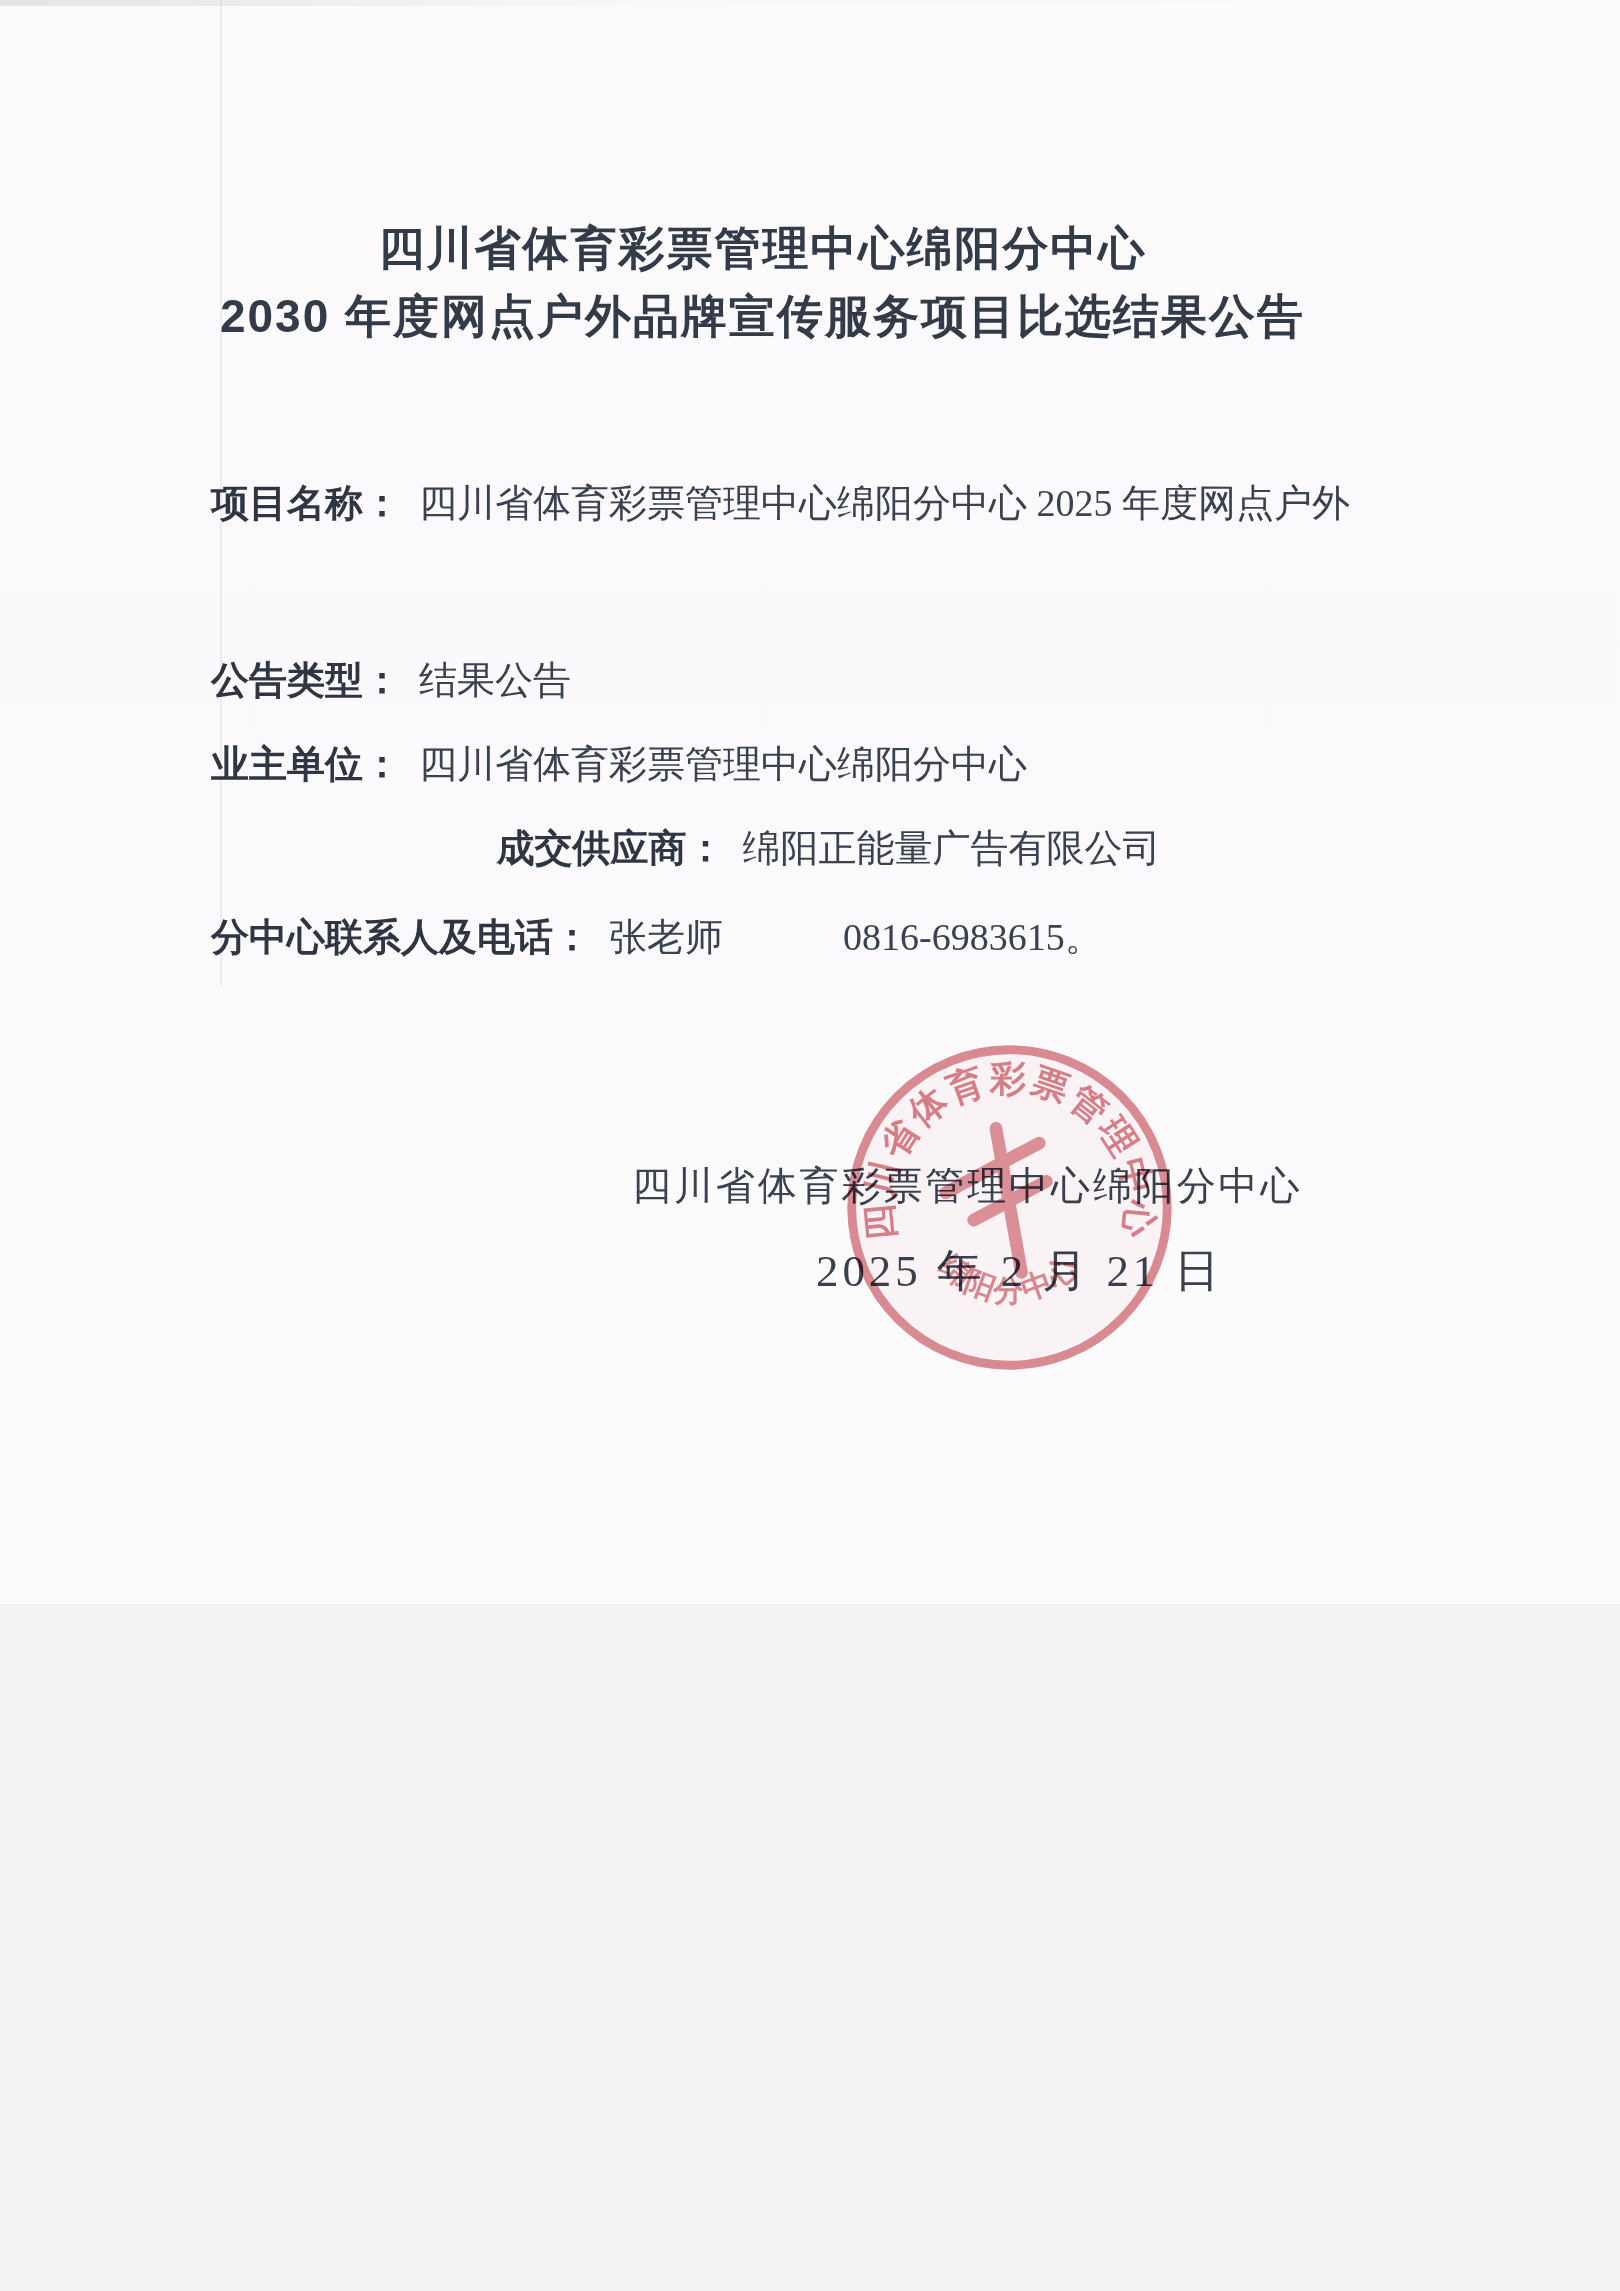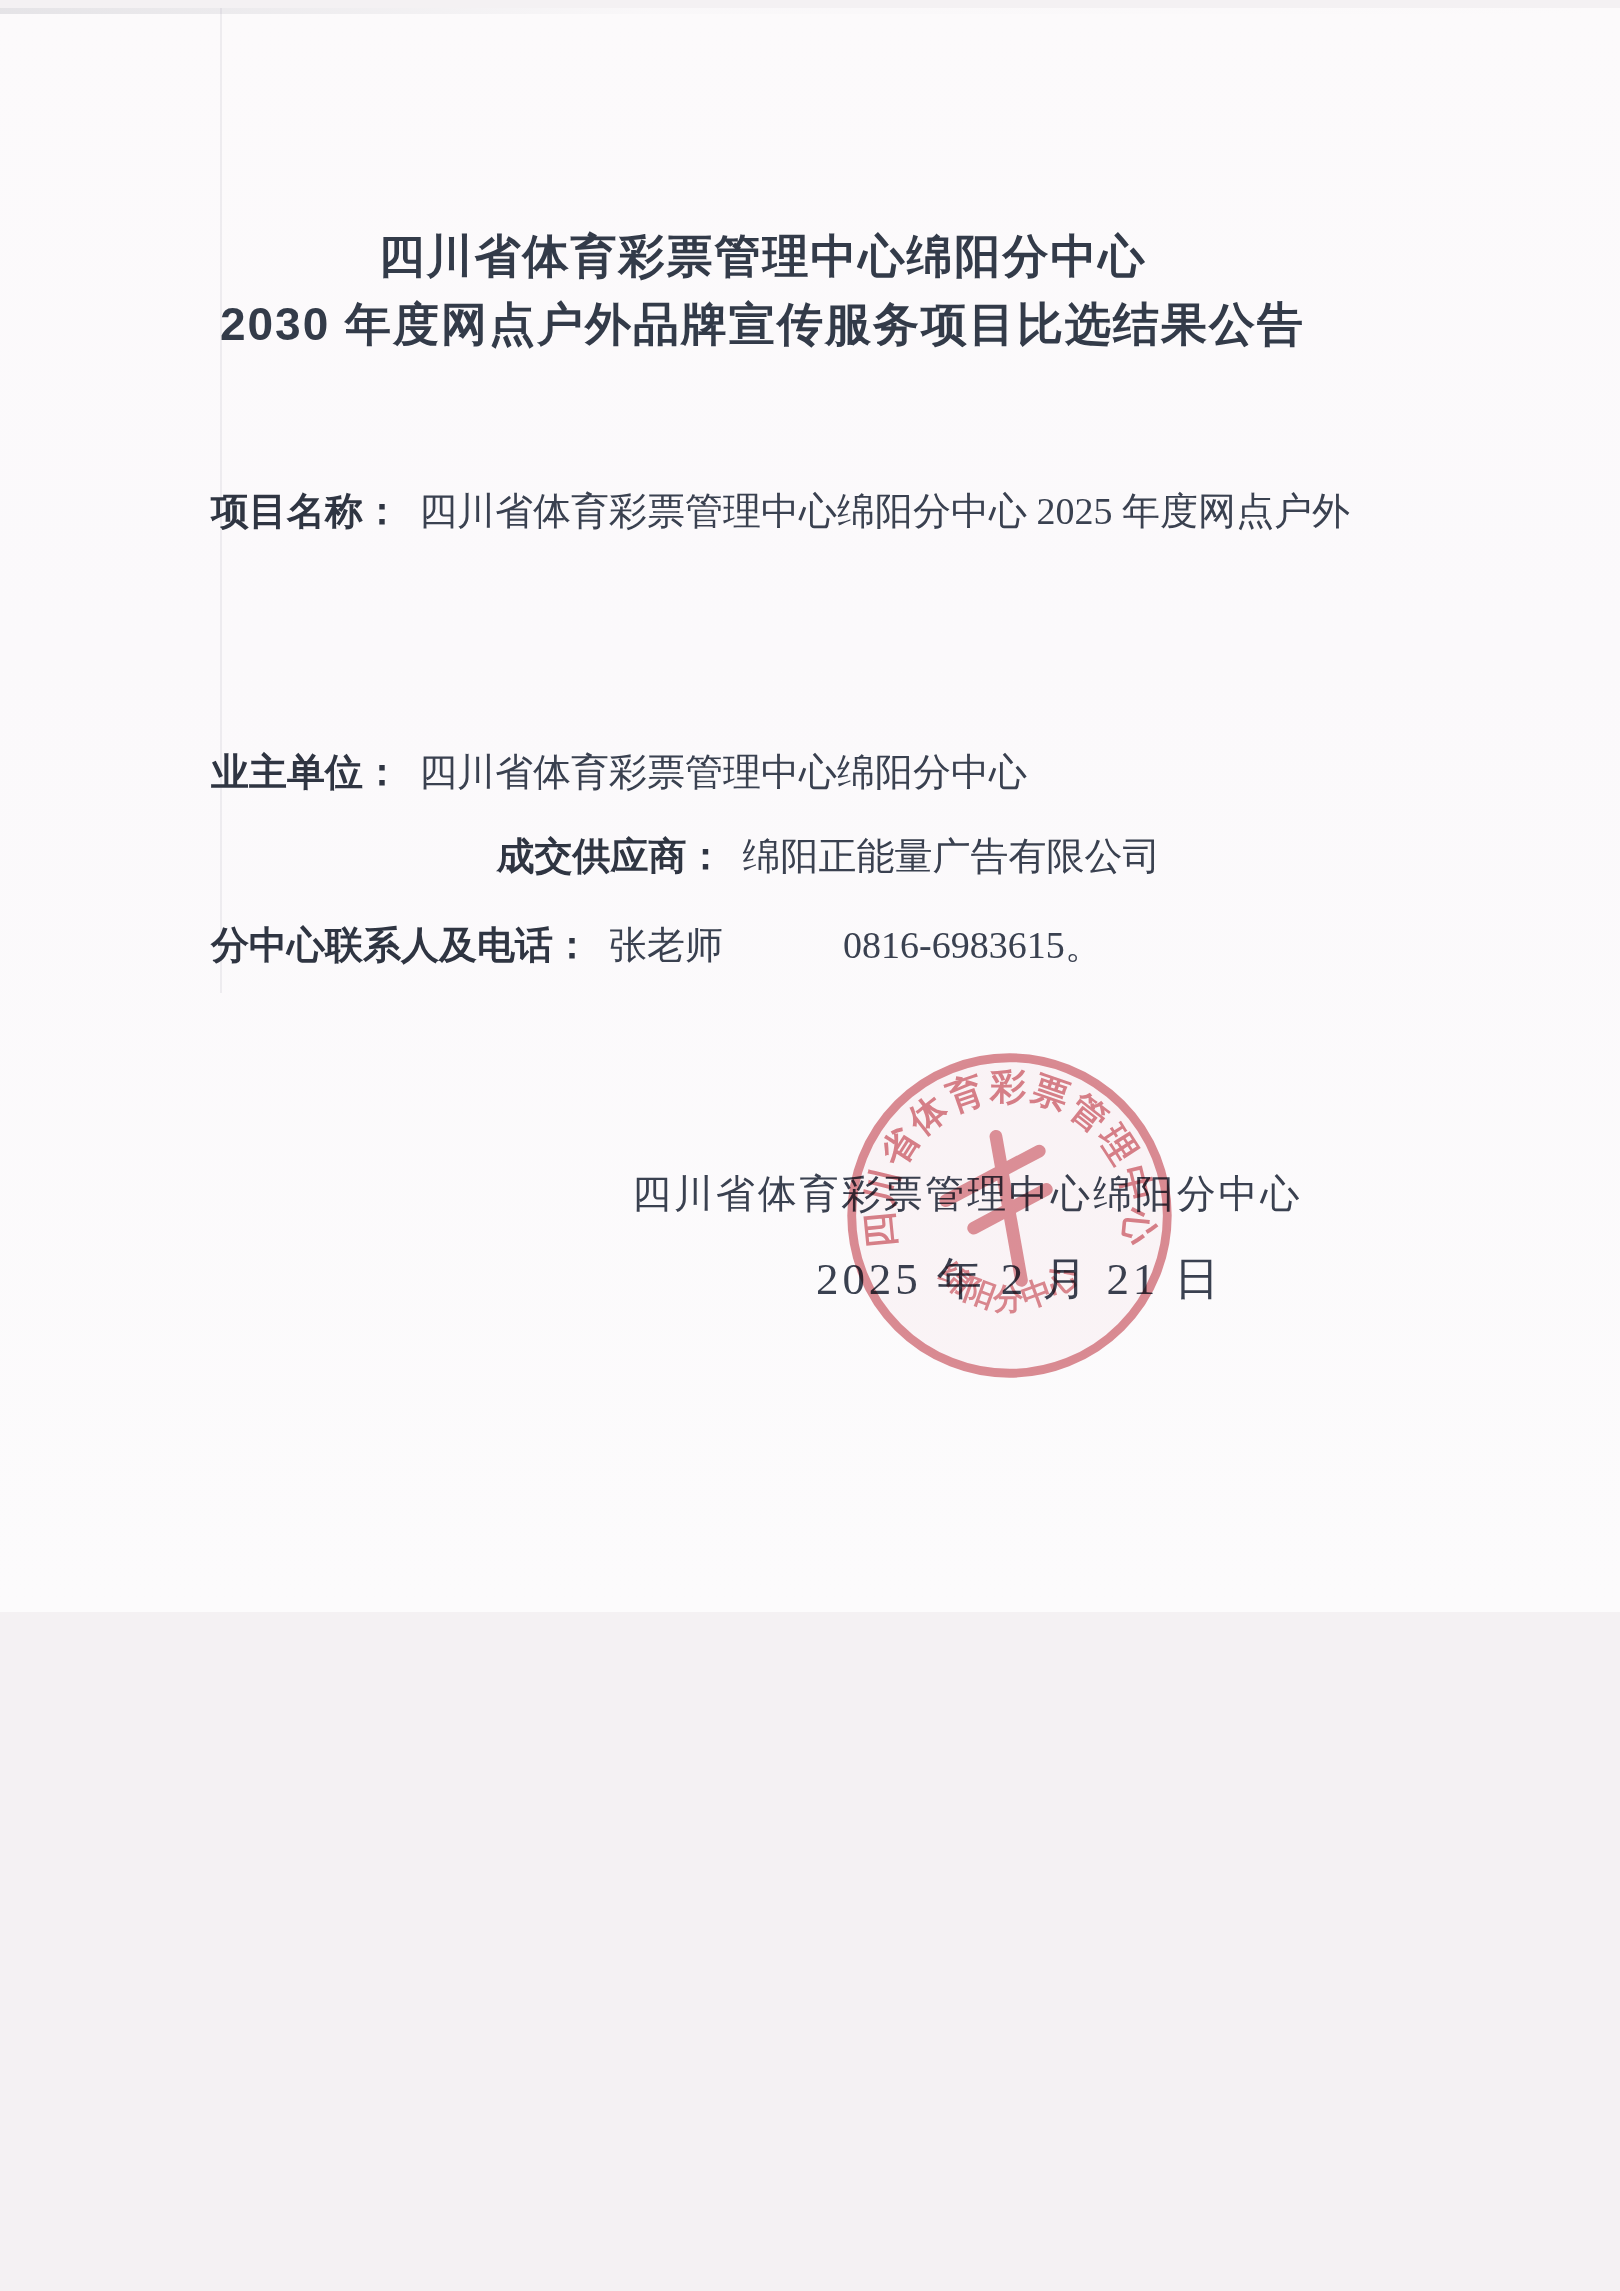--- a/index.html
+++ b/index.html
@@ -3,21 +3,21 @@
 <meta charset="utf-8">
 <style>
   html,body{margin:0;padding:0;}
   body{
     width:1620px;height:2292px;
     background:#f4f1f3;
     font-family:"Liberation Serif","DejaVu Serif",serif;
     overflow:hidden;
   }
   .page{
-    position:absolute;left:0;top:8px;width:1620px;height:1604px;
+    position:absolute;left:0;top:0;width:1620px;height:1604px;
     background:linear-gradient(180deg,#fcfafb 0%,#fbf9fb 40%,#fcfbfc 100%);
   }
   .scan-line{
     position:absolute;left:220px;top:0;width:2px;height:985px;
     background:rgba(175,170,190,0.18);
   }
   .scan-edge-top{
     position:absolute;left:0;top:0;width:100%;height:5.9px;
     background:linear-gradient(90deg,rgba(160,160,170,0.25),rgba(200,200,210,0.05) 40%,transparent);
   }
@@ -65,20 +65,23 @@
   <div class="scan-edge-top"></div>
   <div class="scan-line"></div>
 
   <div class="title title-1">四川省体育彩票管理中心绵阳分中心</div>
   <div class="title title-2">2030 年度网点户外品牌宣传服务项目比选结果公告</div>
 
   <div class="row row-project">
     <span class="label">项目名称：</span><span class="value">四川省体育彩票管理中心绵阳分中心 2025 年度网点户外</span>
   </div>
 
+  <div class="row row-notice">
+    <span class="label">公告类型：</span><span class="value">结果公告</span>
+  </div>
 
   <div class="row row-owner">
     <span class="label">业主单位：</span><span class="value">四川省体育彩票管理中心绵阳分中心</span>
   </div>
 
   <div class="row row-supplier">
     <span class="label">成交供应商：</span><span class="value">绵阳正能量广告有限公司</span>
   </div>
 
   <div class="row row-contact">

